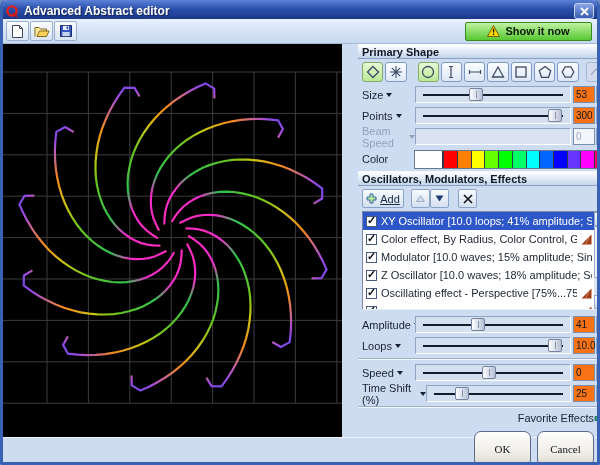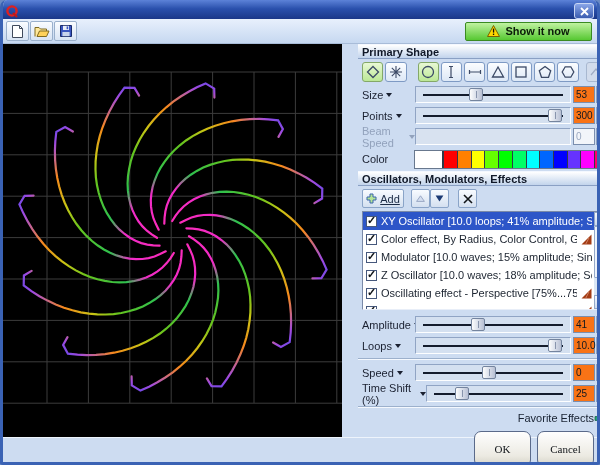--- a/index.html
+++ b/index.html
@@ -123,20 +123,21 @@
 </head>
 <body>
 
 <div class="window">
 
   <div class="titlebar">
     <svg class="appicon" viewBox="0 0 14 14">
       <circle cx="7" cy="7" r="4.6" fill="none" stroke="#e02020" stroke-width="2.4"></circle>
       <path d="M8 9 L12 13" stroke="#c01818" stroke-width="2.2"></path>
     </svg>
+    <span class="apptitle">Advanced Abstract editor</span>
     <div class="closebtn">
       <svg width="9" height="9" viewBox="0 0 9 9">
           <path d="M1 1 L8 8 M8 1 L1 8" stroke="#fff" stroke-width="1.8"></path>
         </svg>
     </div>
   </div>
 
   <div class="toolbar">
     <div class="tbtn">
       <svg width="13" height="15" viewBox="0 0 13 15">

